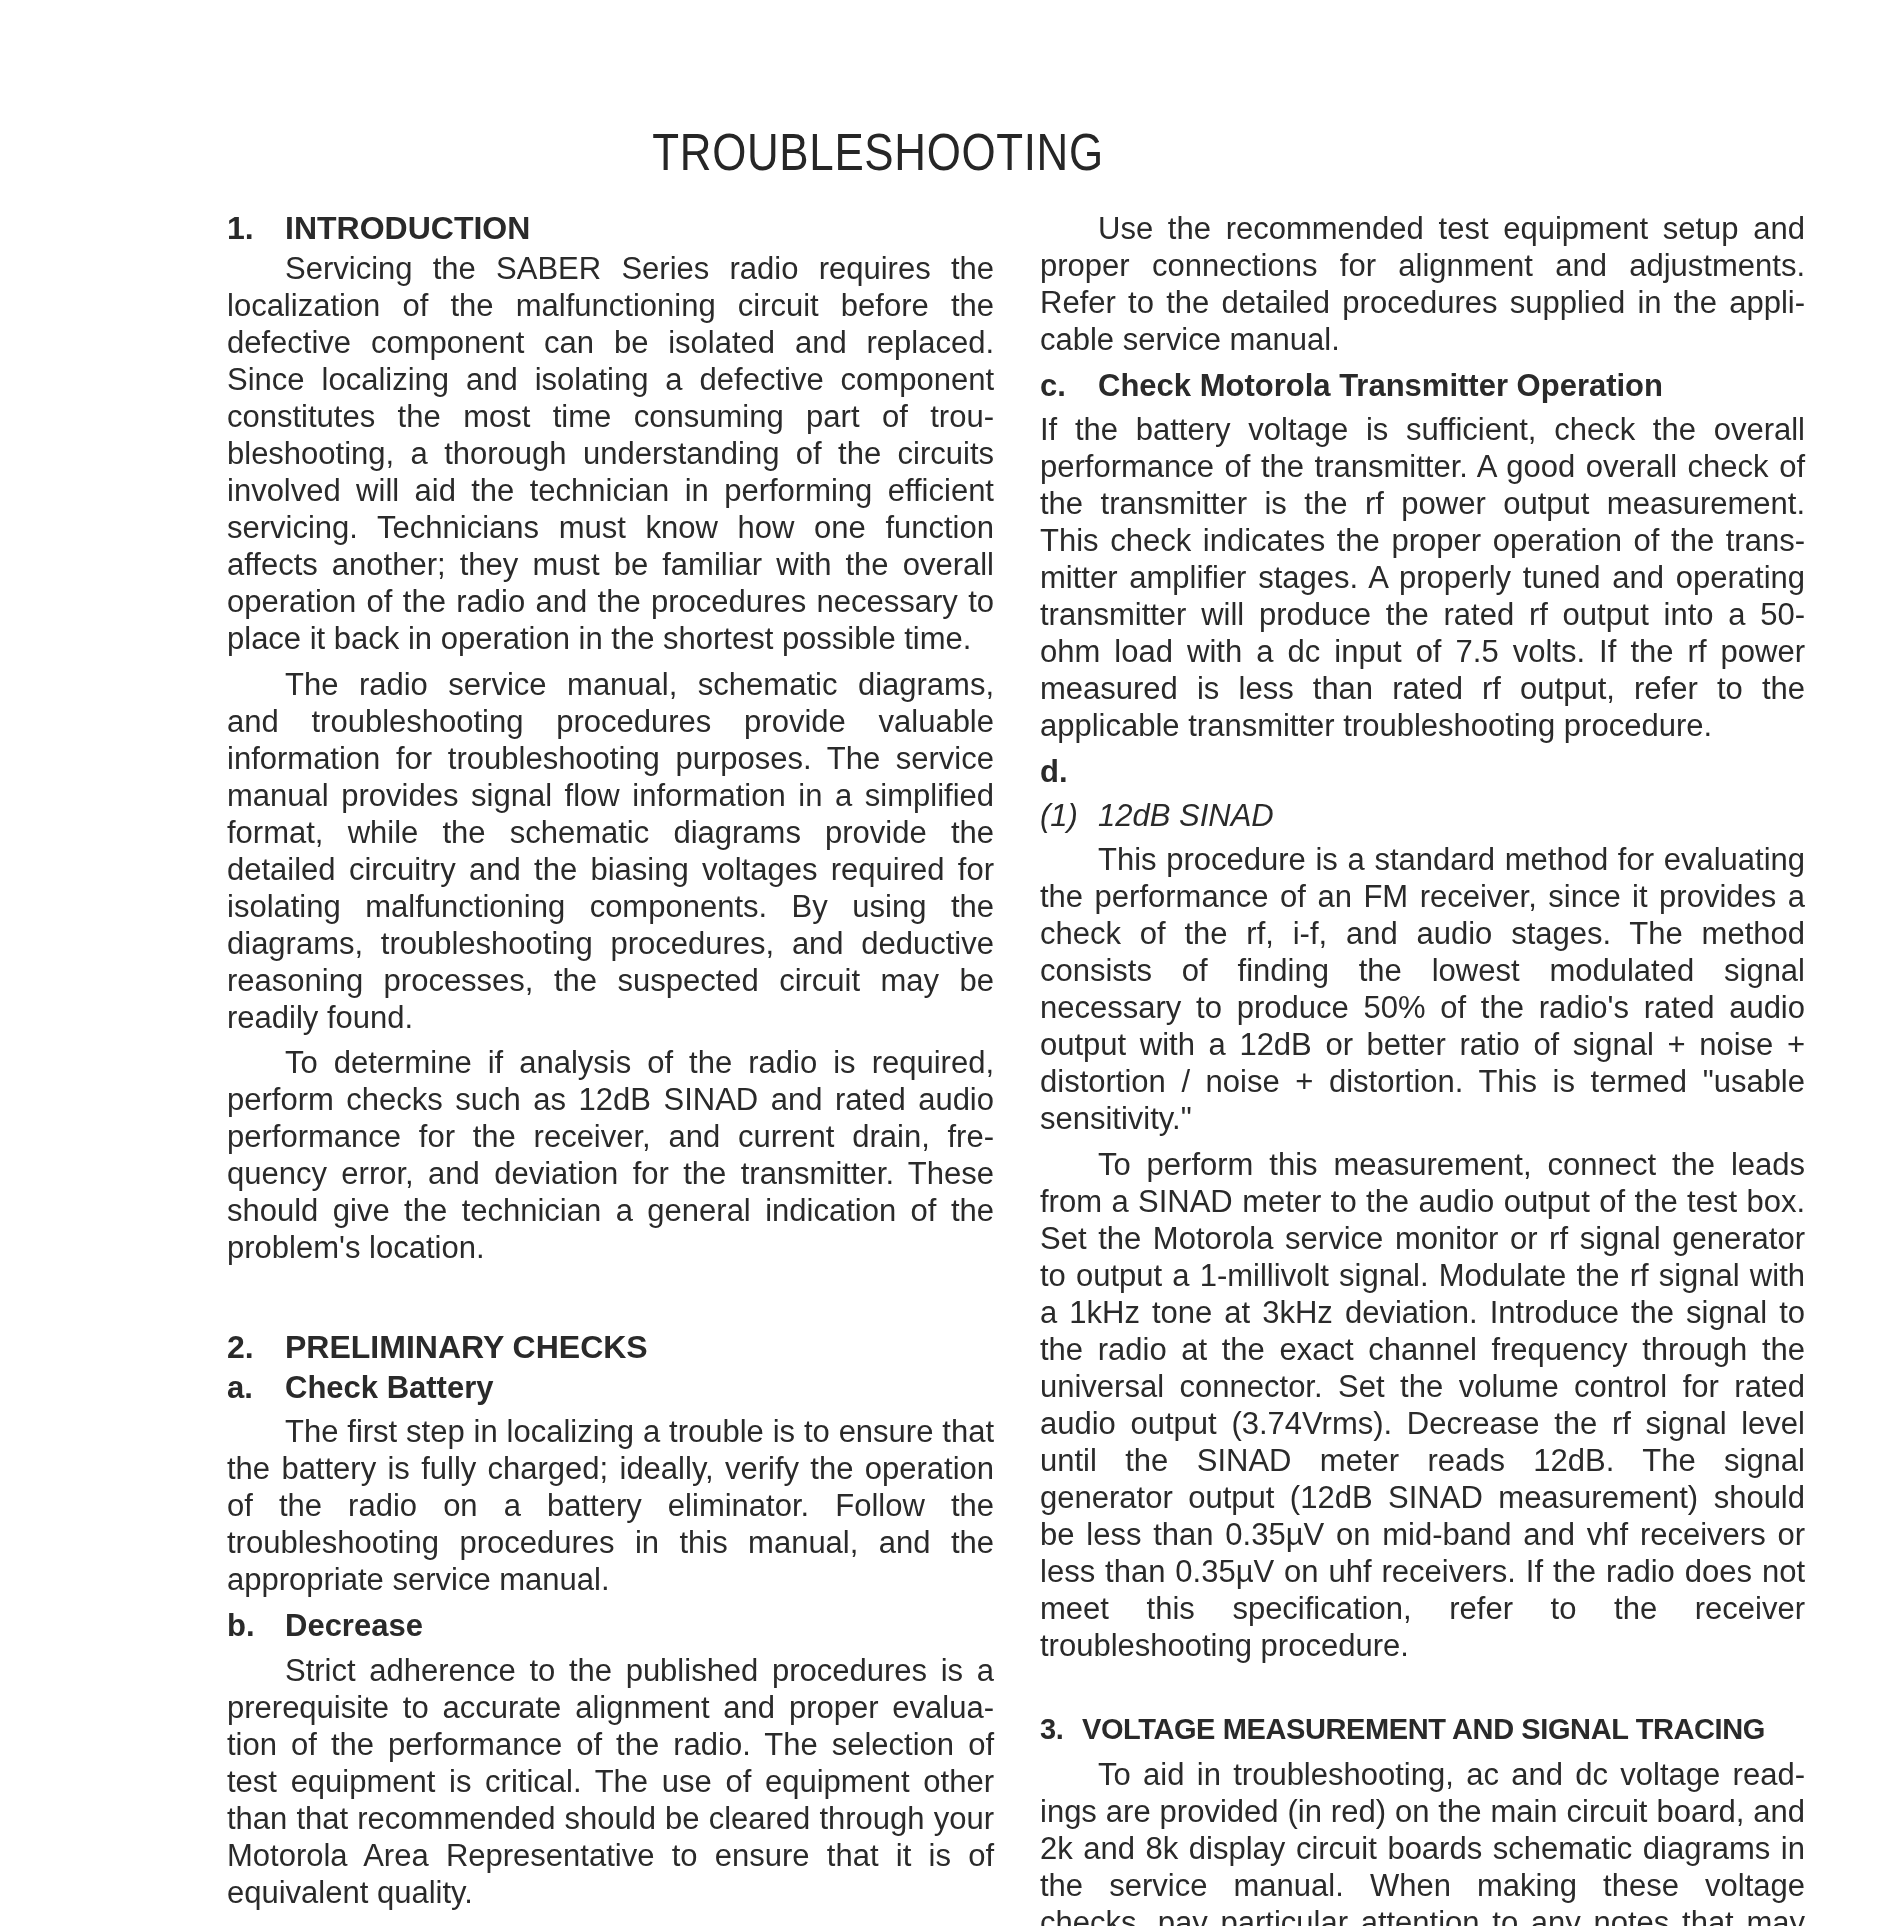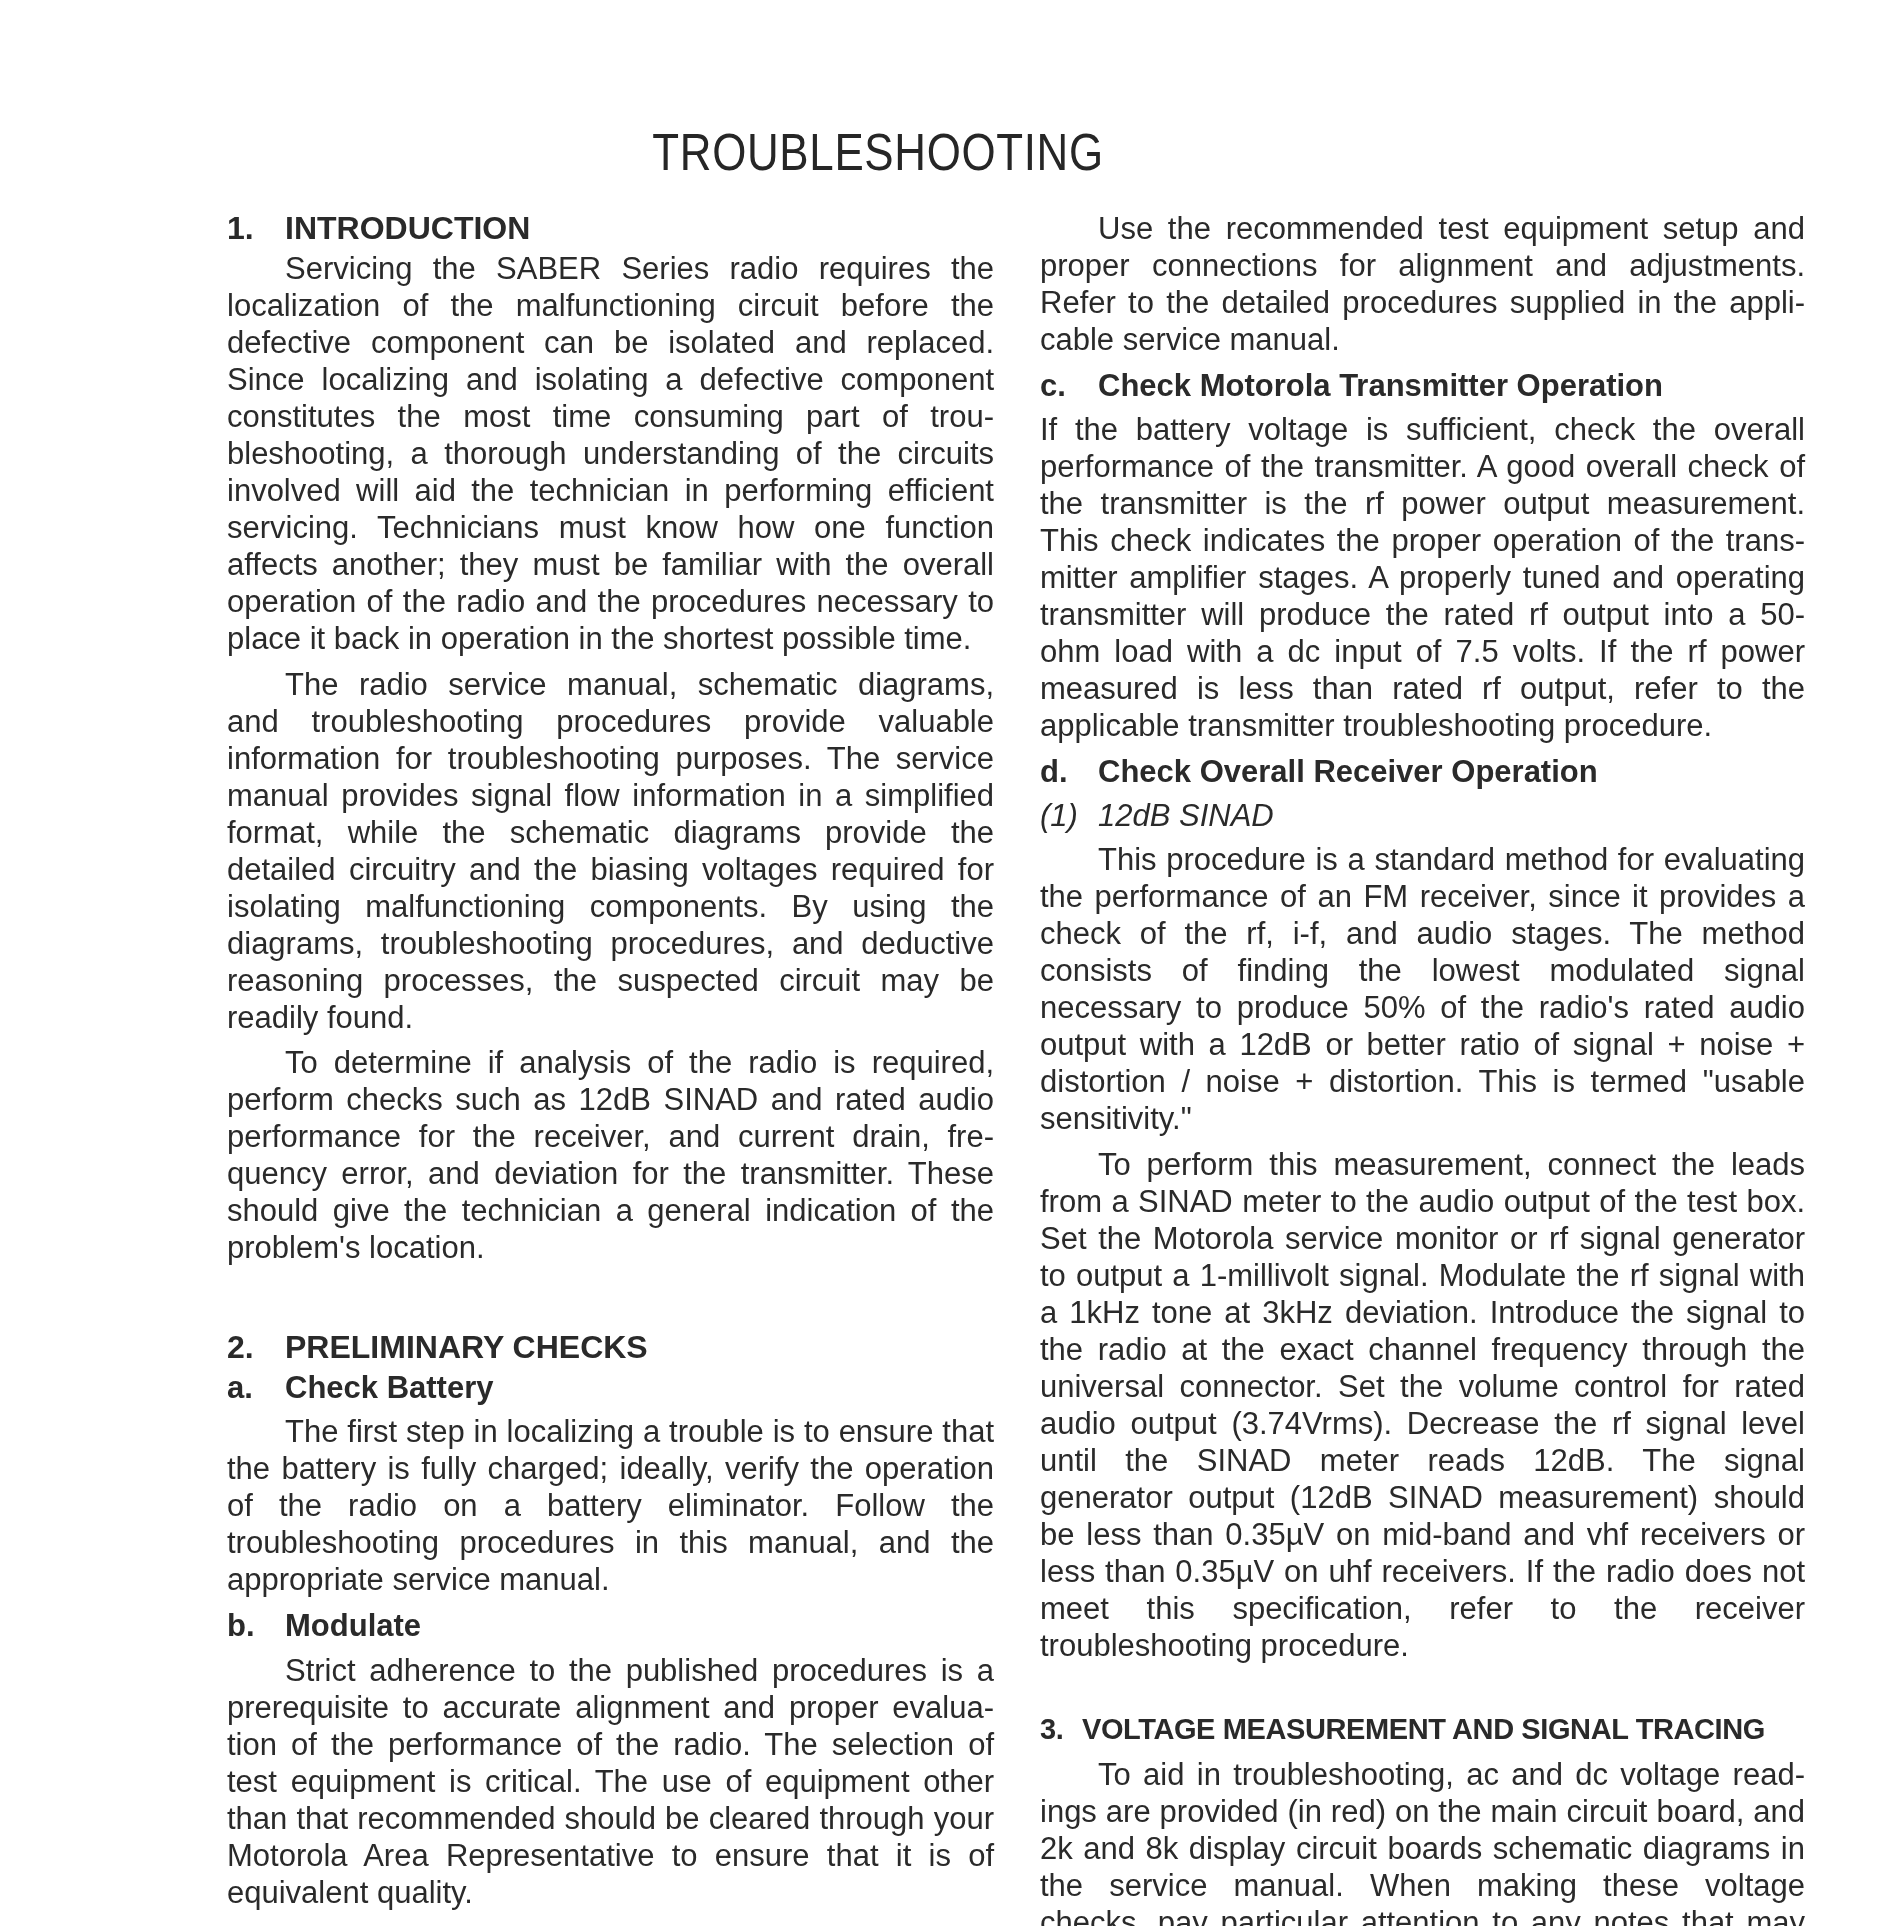--- a/index.html
+++ b/index.html
@@ -52,38 +52,37 @@
   </div>
 
   <div class="h2">
     <span class="num">a.</span>
     <span>Check Battery</span>
   </div>
   <p class="p">The first step in localizing a trouble is to ensure that the battery is fully charged; ideally, verify the operation of the radio on a battery eliminator. Follow the troubleshooting procedures in this manual, and the appropriate service manual.</p>
 
   <div class="h2">
     <span class="num">b.</span>
-    <span>Modulate</span>
+    <span>Decrease</span>
   </div>
   <p class="p">Strict adherence to the published procedures is a prerequisite to accurate alignment and proper evalua­tion of the performance of the radio. The selection of test equipment is critical. The use of equipment other than that recommended should be cleared through your Motorola Area Representative to ensure that it is of equivalent quality.</p>
 
 </div>
 
 <div class="col col-right">
   <p class="p">Use the recommended test equipment setup and proper connections for alignment and adjustments. Refer to the detailed procedures supplied in the appli­cable service manual.</p>
 
   <div class="h2">
     <span class="num">c.</span>
     <span>Check Motorola Transmitter Operation</span>
   </div>
   <p class="p noindent">If the battery voltage is sufficient, check the overall performance of the transmitter. A good overall check of the transmitter is the rf power output measurement. This check indicates the proper operation of the trans­mitter amplifier stages. A properly tuned and operating transmitter will produce the rated rf output into a 50-ohm load with a dc input of 7.5 volts. If the rf power measured is less than rated rf output, refer to the applicable transmitter troubleshooting procedure.</p>
 
   <div class="h2">
     <span class="num">d.</span>
-    <span>Check Overall Receiver Operation</span>
   </div>
   <div class="h3">
     <span class="num">(1)</span>
     <span>12dB SINAD</span>
   </div>
   <p class="p">This procedure is a standard method for evaluat­ing the performance of an FM receiver, since it pro­vides a check of the rf, i-f, and audio stages. The method consists of finding the lowest modulated sig­nal necessary to produce 50% of the radio's rated audio output with a 12dB or better ratio of signal + noise + distortion / noise + distortion. This is termed "usable sensitivity."</p>
   <p class="p">To perform this measurement, connect the leads from a SINAD meter to the audio output of the test box. Set the Motorola service monitor or rf signal gen­erator to output a 1-millivolt signal. Modulate the rf sig­nal with a 1kHz tone at 3kHz deviation. Introduce the signal to the radio at the exact channel frequency through the universal connector. Set the volume con­trol for rated audio output (3.74Vrms). Decrease the rf signal level until the SINAD meter reads 12dB. The signal generator output (12dB SINAD measurement) should be less than 0.35µV on mid-band and vhf receivers or less than 0.35µV on uhf receivers. If the radio does not meet this specification, refer to the receiver troubleshooting procedure.</p>
 
   <div style="height:39px"></div>
 

